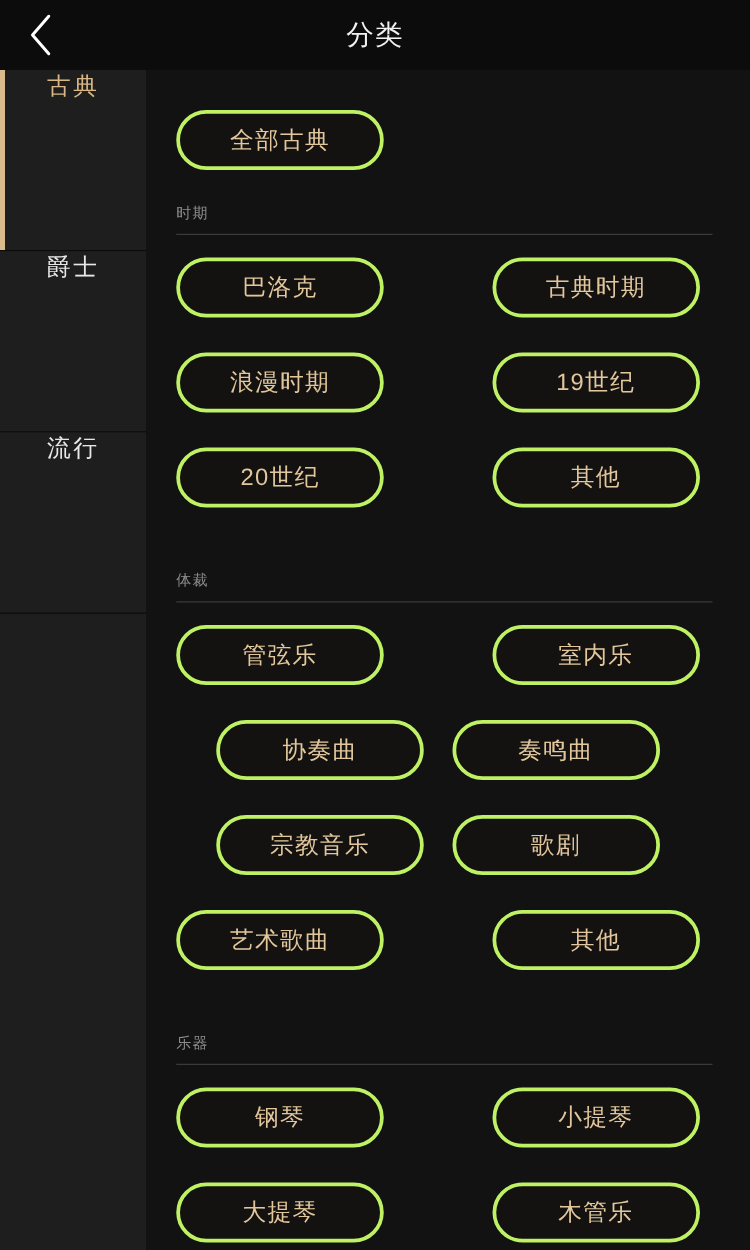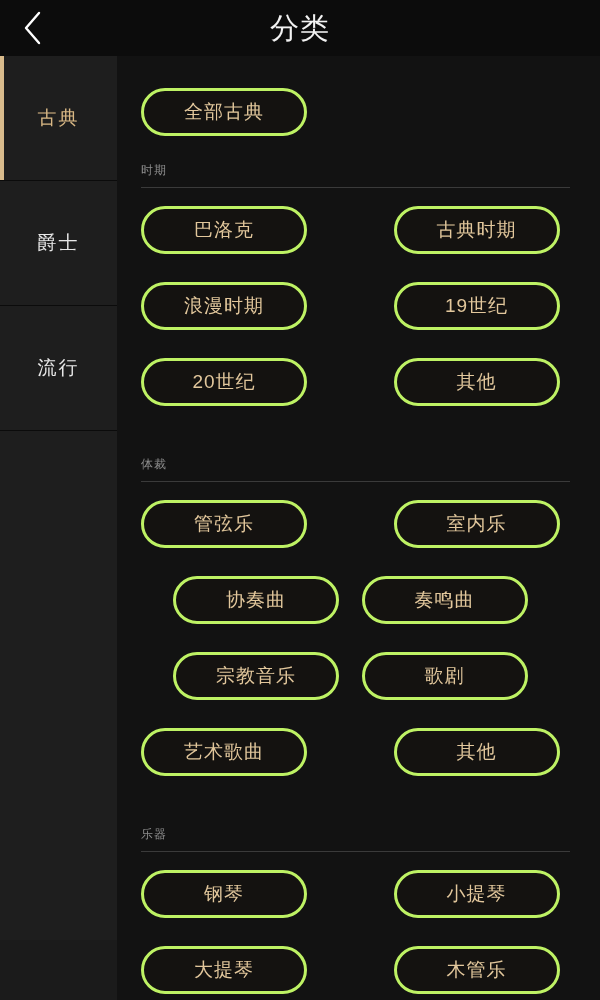--- a/index.html
+++ b/index.html
@@ -42,21 +42,21 @@
     display: flex;
     align-items: center;
     justify-content: center;
     cursor: pointer;
   }
   .back-btn svg { display: block; }
   .header-title {
     width: 600px;
     text-align: center;
     color: #f2f2f2;
-    font-size: 29px;
+    font-size: 22px;
     letter-spacing: 1px;
     line-height: 56px;
   }
 
   
   .body-area {
     position: absolute;
     top: 56px;
     left: 0;
     width: 600px;
@@ -68,24 +68,23 @@
     position: absolute;
     top: 0;
     left: 0;
     width: 117px;
     height: 944px;
     background: #1b1b1b;
     box-sizing: border-box;
   }
   .side-item {
     position: relative;
-    height: 125px;
-    box-sizing: border-box;
-    display: flex;
-    align-items: center;
+    height: 145px;
+    box-sizing: border-box;
+    display: flex;
     justify-content: center;
     color: #e8e8e8;
     font-size: 19px;
     letter-spacing: 2px;
     border-bottom: 1px solid #0b0b0b;
     background: #1e1e1e;
     cursor: pointer;
   }
   .side-item.active {
     color: #d9b885;

